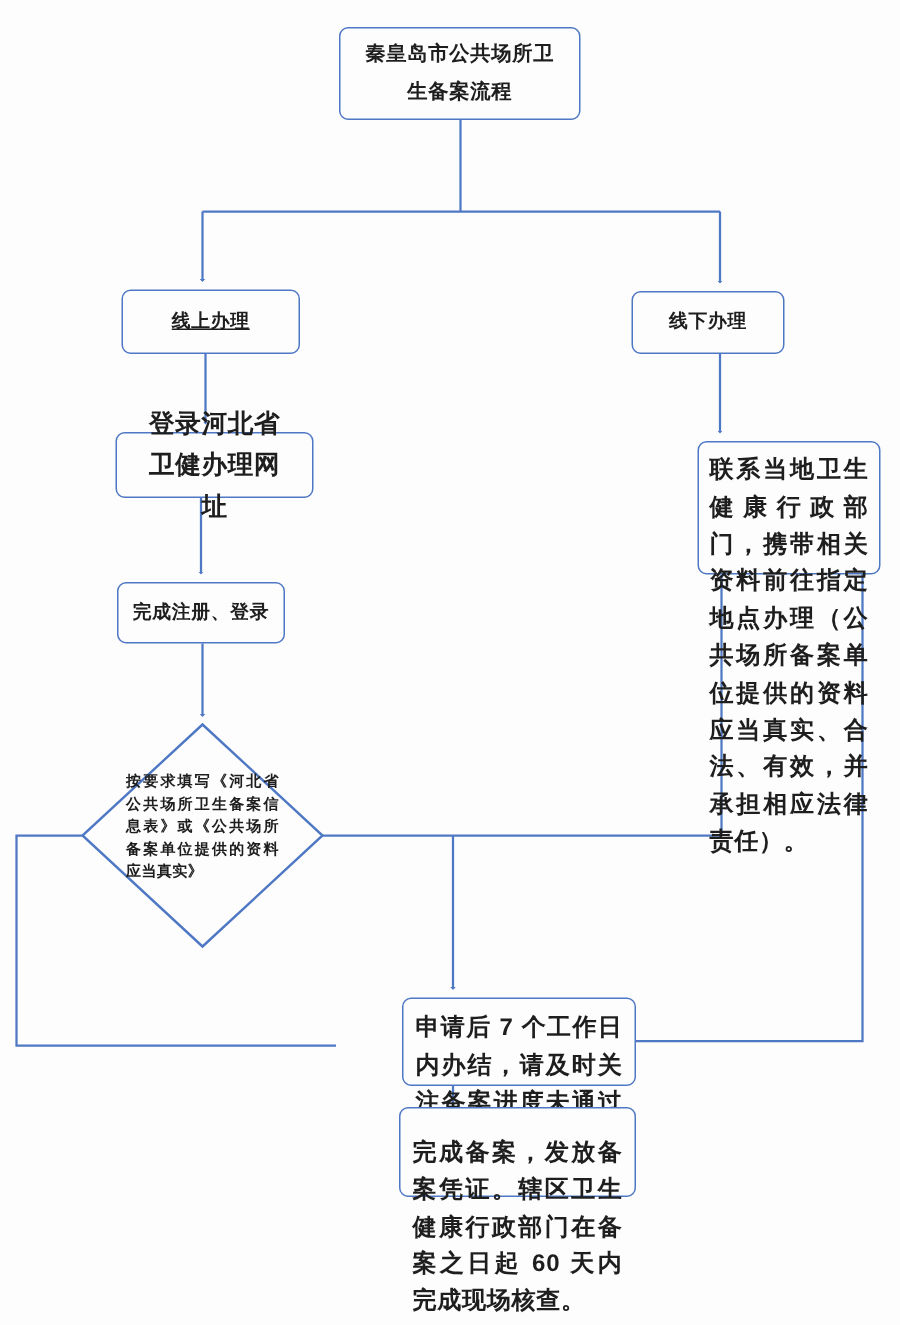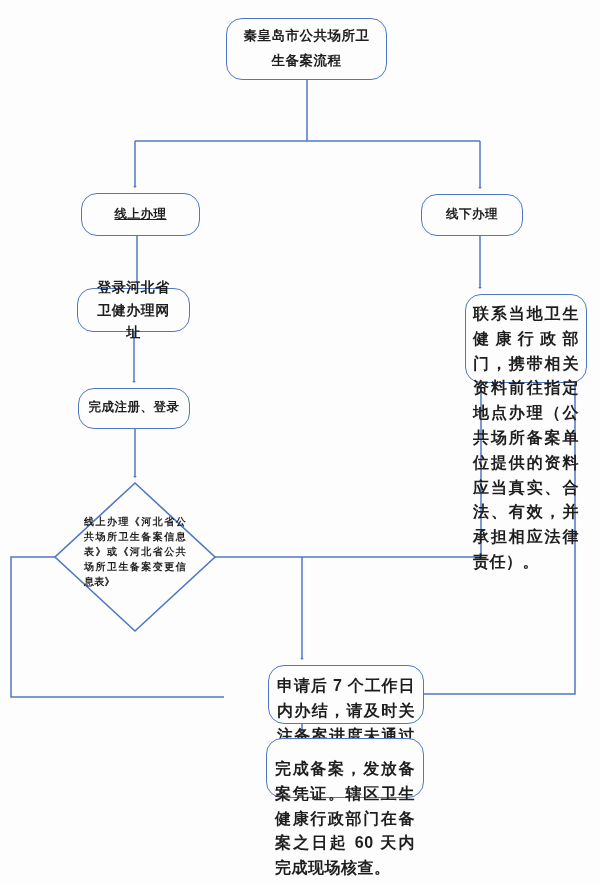--- a/index.html
+++ b/index.html
@@ -14,21 +14,21 @@
     font-family:"Liberation Sans","DejaVu Sans",sans-serif;
     color:var(--ink);
     position:relative;
     overflow:hidden;
   }
   .canvas{position:relative;width:600px;height:883px;}
   svg.wires{position:absolute;left:0;top:0;width:600px;height:883px;}
   .node{
     position:absolute;
     border:1.6px solid var(--line);
-    border-radius:16px;
+    border-radius:6px;
     background:var(--bg);
     display:flex;
     align-items:center;
     justify-content:center;
     text-align:center;
     font-weight:bold;
     color:var(--ink);
     letter-spacing:0.5px;
   }
   .node.big{font-size:13.5px;line-height:1.85;}
@@ -37,23 +37,23 @@
     font-size:16px;
     line-height:1.55;
     text-align:justify;
     justify-content:flex-start;
     align-items:flex-start;
     margin-left:44px;
   }
   #node-title{left:226px;top:18px;width:161px;height:62px;padding:0 11px;}
   #node-online{left:81px;top:193px;width:119px;height:43px;text-decoration:underline;}
   #node-offline{left:421px;top:194px;width:102px;height:42px;}
-  #node-login{left:77px;top:288px;width:113px;height:44px;padding:0 13px;font-size:14px;line-height:1.6;}
+  #node-login{left:77px;top:288px;width:132px;height:44px;padding:0 13px;font-size:17px;line-height:1.6;}
   #node-contact{left:421px;top:294px;width:122px;height:89px;padding:7px 7px;}
-  #node-register{left:78px;top:388px;width:112px;height:41px;font-family:Liberation Mono, monospace;}
+  #node-register{left:78px;top:388px;width:112px;height:41px;}
   #node-process{left:224px;top:665px;width:156px;height:59px;padding:8px 8px;}
   #node-complete{left:222px;top:738px;width:158px;height:60px;padding:18px 8px;}
   .diamond-label{
     position:absolute;
     left:84px;top:514px;width:102px;height:88px;
     font-size:10px;line-height:1.5;font-weight:bold;
     text-align:justify;color:var(--ink);letter-spacing:0.3px;
   }
 </style>
 </head>
@@ -100,19 +100,19 @@
   <div class="node mid" id="node-online">线上办理</div>
 
   <div class="node mid" id="node-offline">线下办理</div>
 
   <div class="node mid" id="node-login">登录河北省卫健办理网址</div>
 
   <div class="node small" id="node-contact">联系当地卫生健康行政部门，携带相关资料前往指定地点办理（公共场所备案单位提供的资料应当真实、合法、有效，并承担相应法律责任）。</div>
 
   <div class="node mid" id="node-register">完成注册、登录</div>
 
-  <div class="diamond-label">线上办理《河北省公共场所卫生备案信息表》或《河北省公共场所卫生备案变更信息表》</div>
+  <div class="diamond-label">按要求填写《河北省公共场所卫生备案信息表》或《公共场所备案单位提供的资料应当真实》</div>
 
   <div class="node small" id="node-process">申请后 7 个工作日内办结，请及时关注备案进度未通过需重新填写申请资料</div>
 
   <div class="node small" id="node-complete">完成备案，发放备案凭证。辖区卫生健康行政部门在备案之日起 60 天内完成现场核查。</div>
 
 </div>
 
 </body></html>

